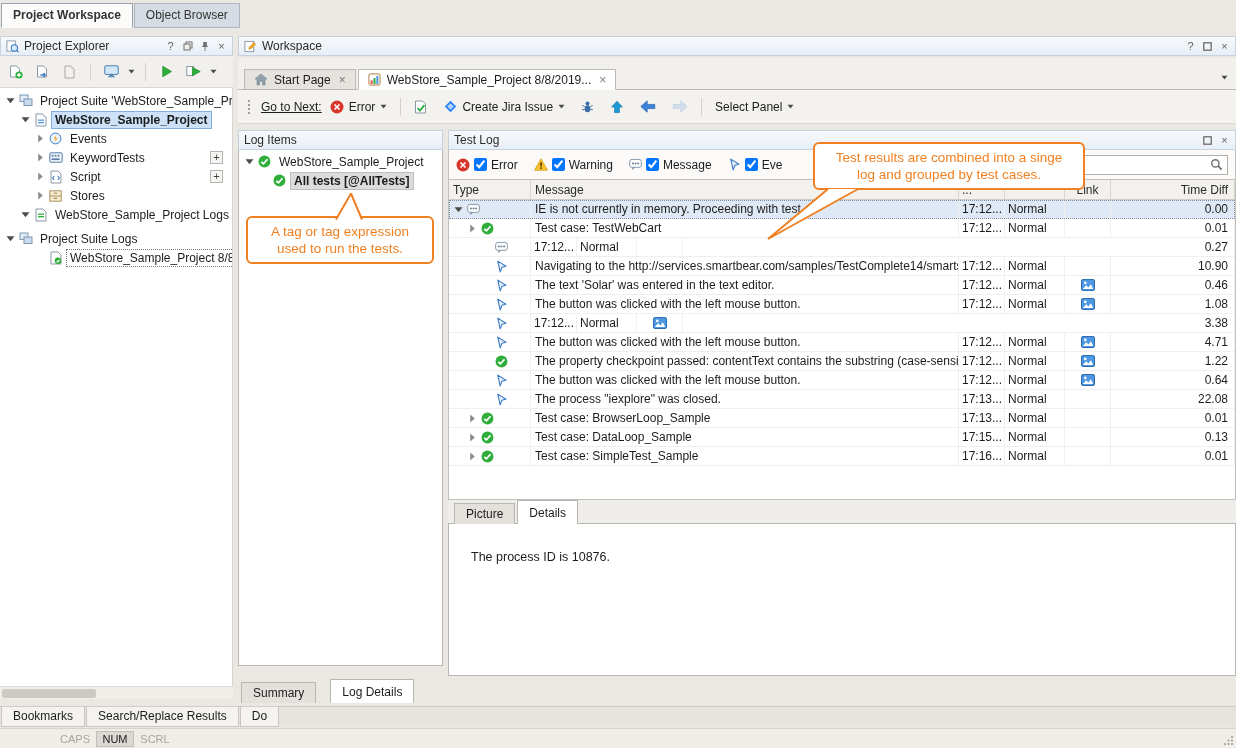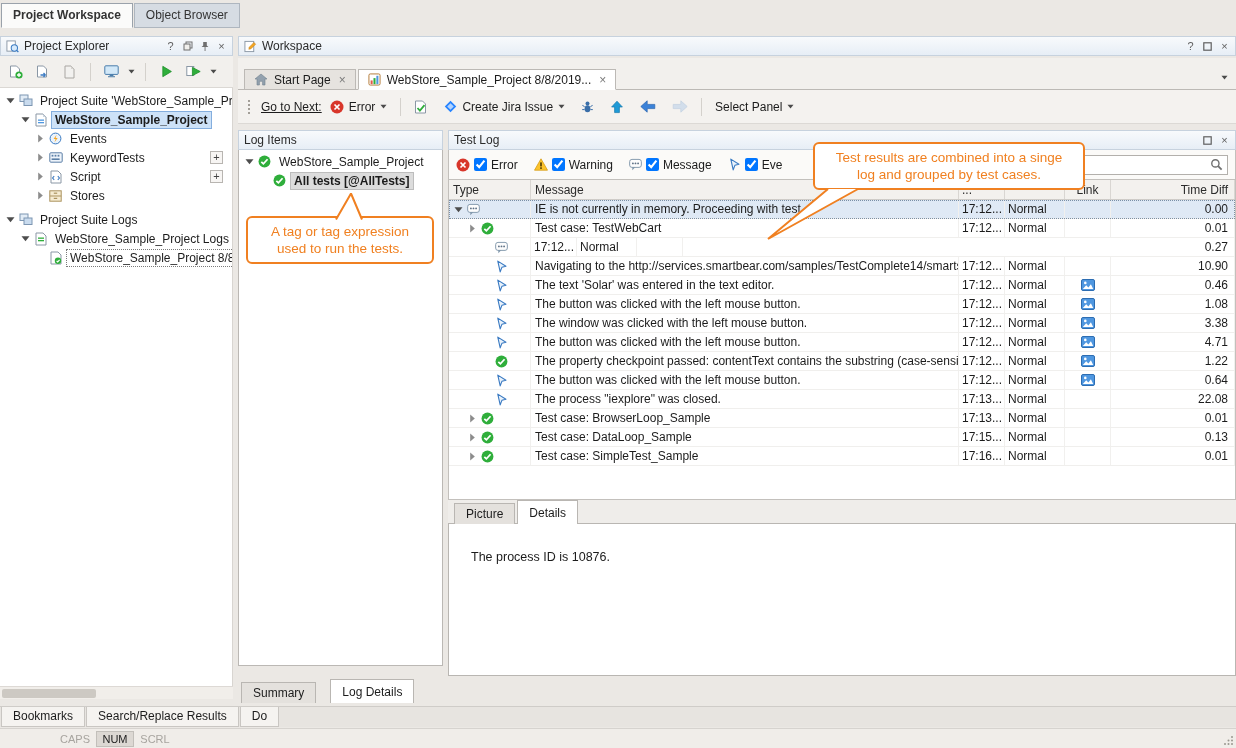--- a/index.html
+++ b/index.html
@@ -277,48 +277,48 @@
       <span class="tico">
         <svg width="13" height="12" viewBox="0 0 13 12">
           <rect x="0.8" y="0.8" width="11.4" height="10.4" fill="#f6ecd2" stroke="#ab935e"></rect>
           <path d="M0.8 6h11.4" stroke="#ab935e"></path>
           <rect x="4.8" y="2.6" width="3.4" height="1.2" fill="#ab935e"></rect>
           <rect x="4.8" y="7.8" width="3.4" height="1.2" fill="#ab935e"></rect>
         </svg>
       </span>
       <span class="tlab">Stores</span>
     </div>
-    <div class="trow gap" style="padding-left: 4px;">
-      <span class="exp">
-        <svg width="9" height="9" viewBox="0 0 9 9">
-          <path d="M0.5 2.2h8L4.5 7.2z" fill="#4d4d4d"></path>
-        </svg>
-      </span>
-      <span class="tico">
-        <svg width="14" height="13" viewBox="0 0 14 13">
-          <rect x="1" y="1" width="8" height="6.5" fill="#e2ecf6" stroke="#7d96b2"></rect>
-          <rect x="5" y="5" width="8" height="6.5" fill="#c9dbee" stroke="#7d96b2"></rect>
-        </svg>
-      </span>
-      <span class="tlab">Project Suite Logs</span>
-    </div>
     <div class="trow" style="padding-left: 19px;">
       <span class="exp">
         <svg width="9" height="9" viewBox="0 0 9 9">
           <path d="M0.5 2.2h8L4.5 7.2z" fill="#4d4d4d"></path>
         </svg>
       </span>
       <span class="tico">
         <svg width="12" height="14" viewBox="0 0 12 14">
           <path d="M1 1h7l3 3v9H1z" fill="#fff" stroke="#8a97a5"></path>
           <rect x="3" y="5.5" width="6" height="1.3" fill="#2fae3b"></rect>
           <rect x="3" y="8" width="6" height="1.3" fill="#2fae3b"></rect>
         </svg>
       </span>
       <span class="tlab">WebStore_Sample_Project Logs</span>
+    </div>
+    <div class="trow gap" style="padding-left: 4px;">
+      <span class="exp">
+        <svg width="9" height="9" viewBox="0 0 9 9">
+          <path d="M0.5 2.2h8L4.5 7.2z" fill="#4d4d4d"></path>
+        </svg>
+      </span>
+      <span class="tico">
+        <svg width="14" height="13" viewBox="0 0 14 13">
+          <rect x="1" y="1" width="8" height="6.5" fill="#e2ecf6" stroke="#7d96b2"></rect>
+          <rect x="5" y="5" width="8" height="6.5" fill="#c9dbee" stroke="#7d96b2"></rect>
+        </svg>
+      </span>
+      <span class="tlab">Project Suite Logs</span>
     </div>
     <div class="trow" style="padding-left: 34px;">
       <span class="exp"></span>
       <span class="tico">
         <svg width="12" height="14" viewBox="0 0 12 14">
           <path d="M1 1h7l3 3v9H1z" fill="#fff" stroke="#8a97a5"></path>
           <circle cx="8" cy="9.8" r="3.2" fill="#2fae3b"></circle>
           <path d="M6.6 9.8l1.1 1.1 1.9-2.1" stroke="#fff" stroke-width="1.2" fill="none"></path>
         </svg>
       </span>
@@ -691,21 +691,20 @@
       </div>
       <div class="tlrow">
         <span class="cell c-type" style="padding-left: 31px;">
           <span class="exp"></span>
           <span class="tico">
             <svg width="13" height="13" viewBox="0 0 14 14">
               <path d="M3 1.2l8.8 5.5-4.4 1.2-1.8 4.9z" fill="#eaf3fc" stroke="#3a7ac2" stroke-width="1.2" stroke-linejoin="round"></path>
             </svg>
           </span>
         </span>
-        <span class="cell c-msg">The window was clicked with the left mouse button.</span>
         <span class="cell c-time">17:12...</span>
         <span class="cell c-pri">Normal</span>
         <span class="cell c-link">
           <span>
             <svg width="14" height="12" viewBox="0 0 14 12">
               <rect x="0.5" y="0.5" width="13" height="11" rx="1.5" fill="#4f97e0" stroke="#2d6db2"></rect>
               <circle cx="4.3" cy="3.9" r="1.3" fill="#fff"></circle>
               <path d="M1.8 10l3.4-3.7 2.2 2.2 2.5-3.2 2.3 4.7z" fill="#fff"></path>
             </svg>
           </span>

